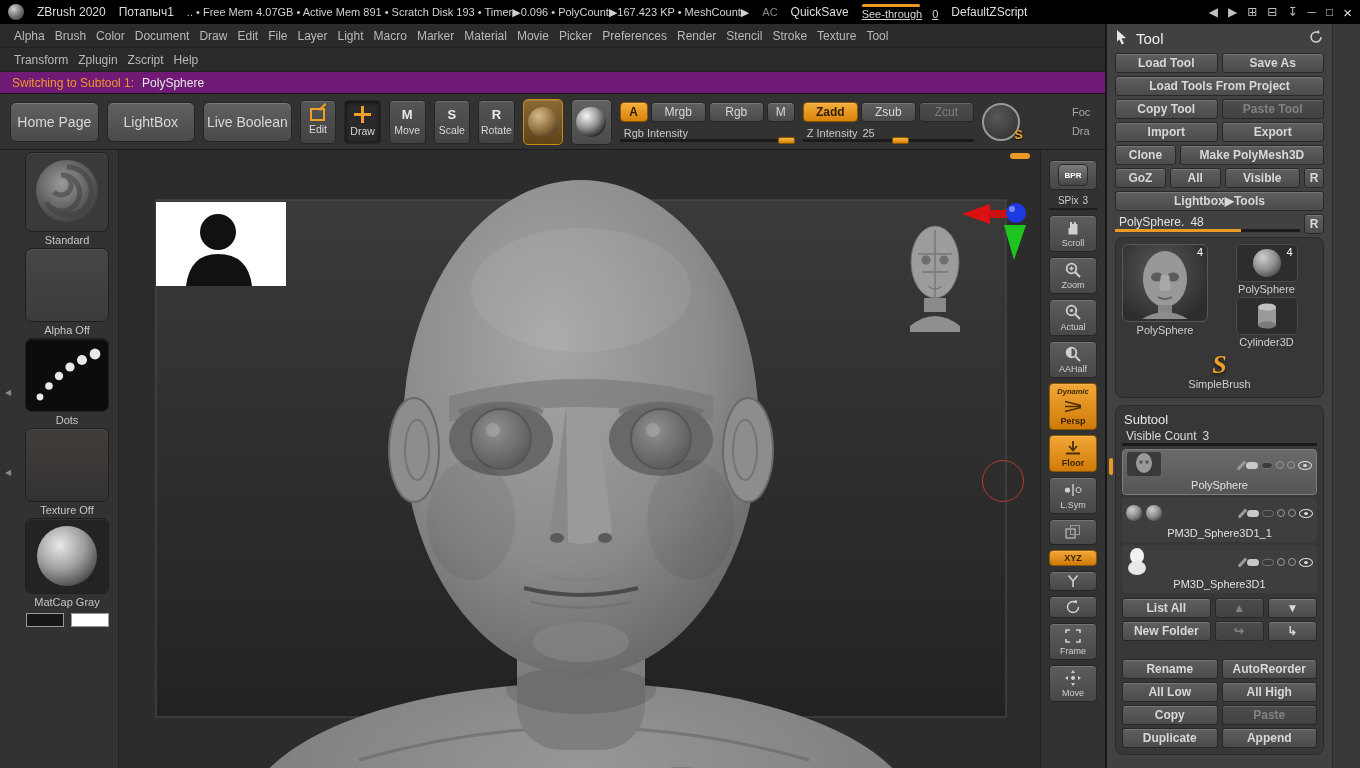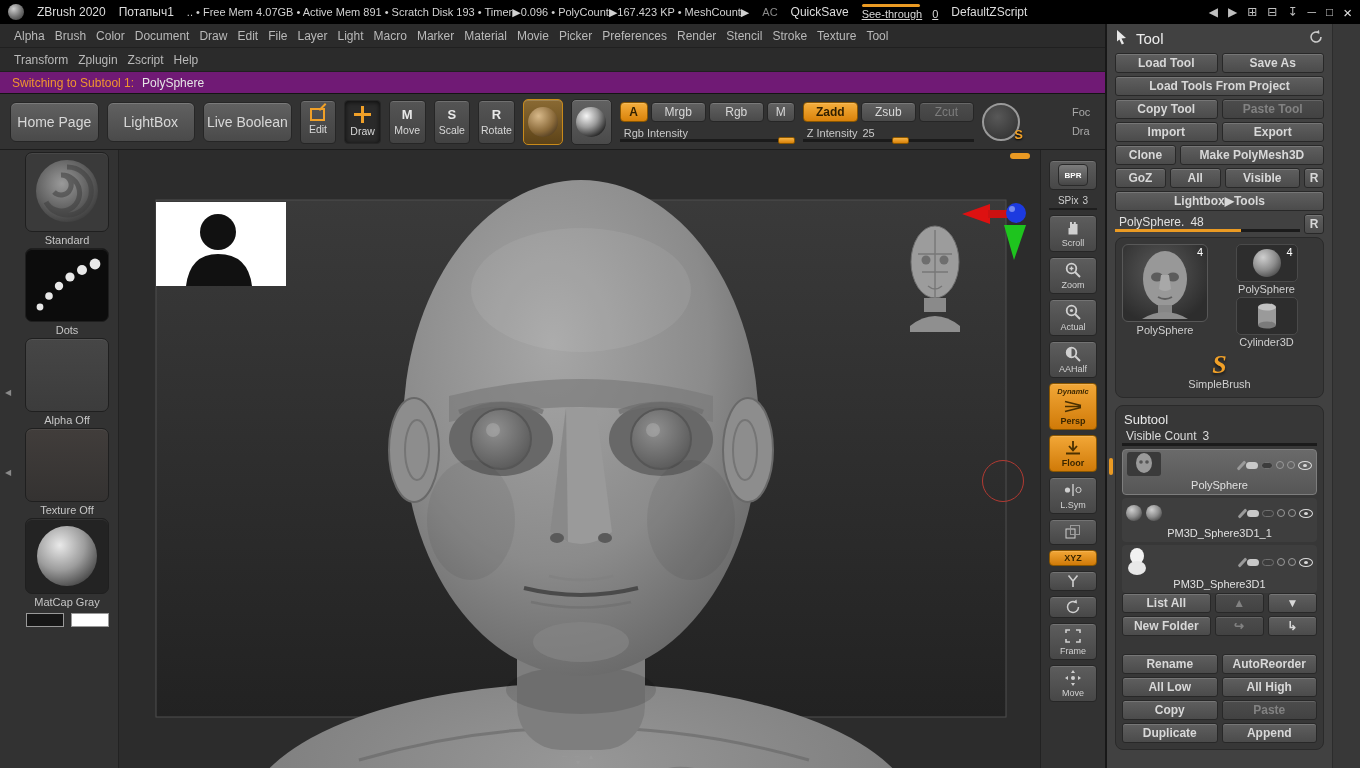--- a/index.html
+++ b/index.html
@@ -301,36 +301,36 @@
             </radialGradient>
                 </defs>
             <circle cx="41" cy="38" r="31" fill="url(#swg)"></circle>
             <path d="M41 14 a24 24 0 1 1 -21 35 a18 18 0 1 0 15 -27 a10 10 0 1 1 -7 17" fill="none" stroke="#3c3c3c" stroke-width="5" opacity="0.55"></path>
           </svg>
         </span>
         <span class="shelf-label">Standard</span>
       </div>
 
       <div class="shelf-item">
+        <span class="thumb alpha"></span>
+        <span class="shelf-label">Alpha Off</span>
+      </div>
+
+      <div class="shelf-item">
         <span class="thumb dots">
           <svg width="82" height="72" viewBox="0 0 82 72">
             <circle cx="14" cy="58" r="3.4" fill="#e8e8e8"></circle>
                 <circle cx="23" cy="47" r="3.8" fill="#e8e8e8"></circle>
             <circle cx="33" cy="37" r="4.2" fill="#e8e8e8"></circle>
                 <circle cx="44" cy="28" r="4.6" fill="#e8e8e8"></circle>
             <circle cx="56" cy="21" r="5" fill="#e8e8e8"></circle>
                 <circle cx="69" cy="15" r="5.4" fill="#e8e8e8"></circle>
           </svg>
         </span>
         <span class="shelf-label">Dots</span>
-      </div>
-
-      <div class="shelf-item">
-        <span class="thumb alpha"></span>
-        <span class="shelf-label">Alpha Off</span>
       </div>
 
       <div class="shelf-item">
         <span class="thumb texture"></span>
         <span class="shelf-label">Texture Off</span>
       </div>
 
       <div class="shelf-item">
         <span class="thumb matcap">
           <span class="matcap-sphere"></span>
@@ -719,21 +719,21 @@
           <span class="pill"></span>
           <span class="pill dark"></span>
           <span class="ring"></span>
           <span class="ring"></span>
           <span class="eye"></span>
         </span>
       </div>
       <div class="st-name">PM3D_Sphere3D1</div>
     </div>
 
-    <div class="t-row" style="">
+    <div class="t-row" style="margin-top:5px">
       <button class="t-btn" style="flex:2">List All</button>
       <button class="t-btn disabled" style="flex:1">
             <span class="arrow-glyph">▲</span>
           </button>
       <button class="t-btn" style="flex:1">
             <span class="arrow-glyph">▼</span>
           </button>
     </div>
     <div class="t-row" style="margin-top:3px">
       <button class="t-btn" style="flex:2">New Folder</button>

